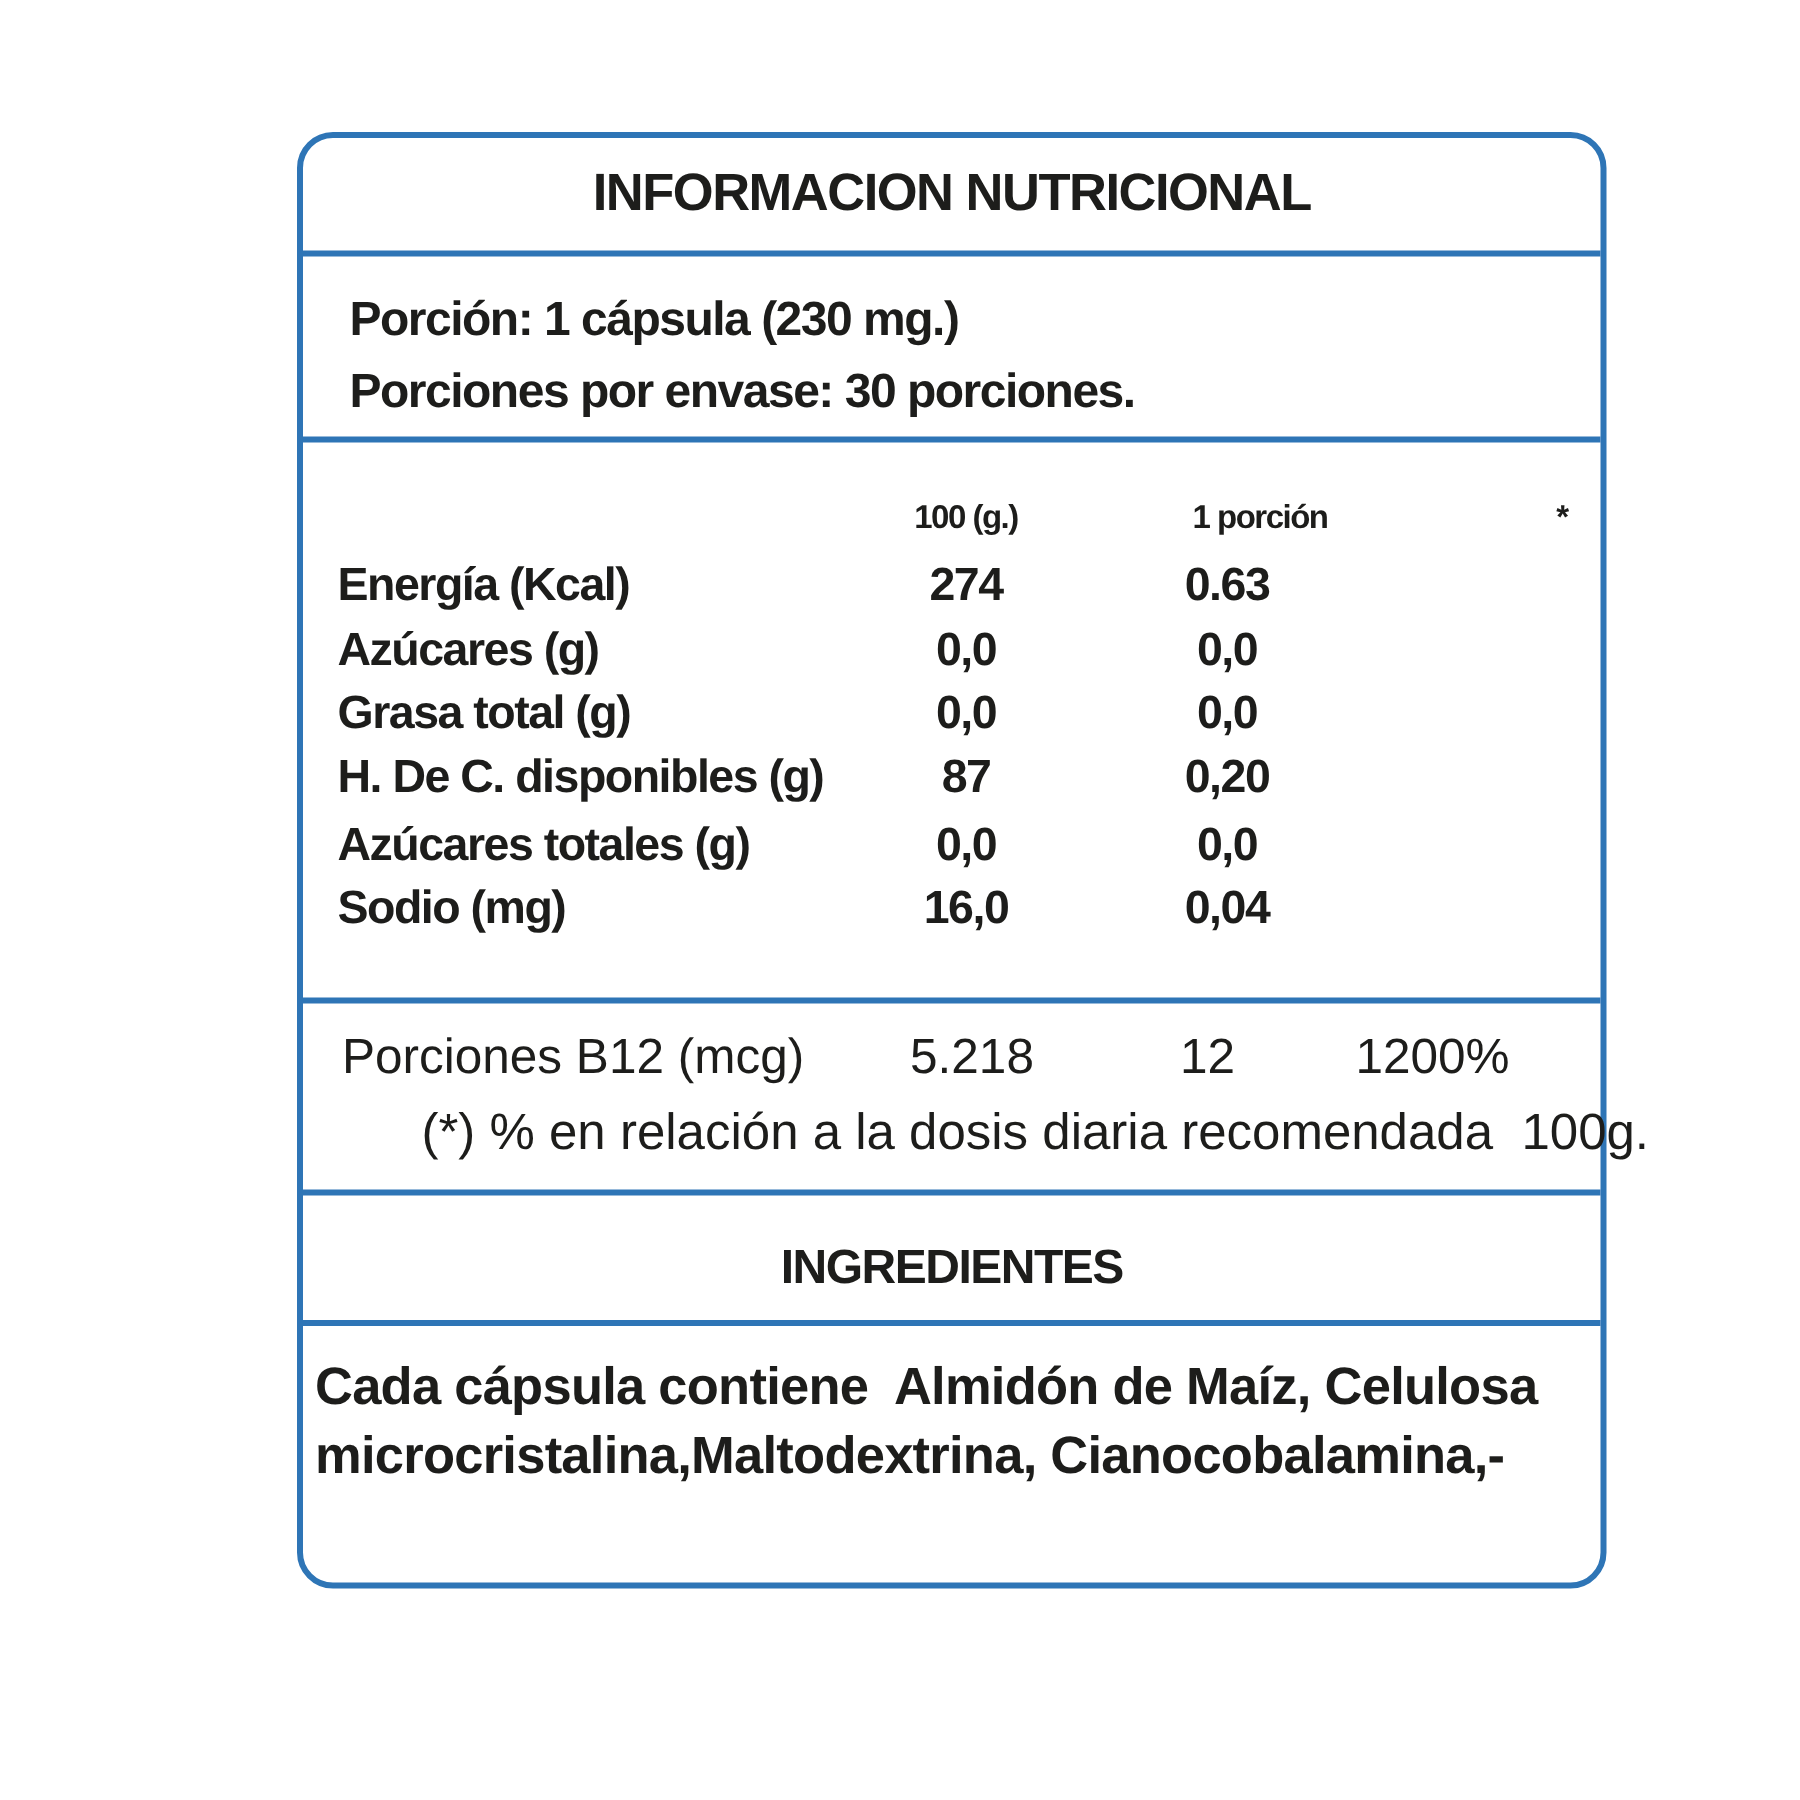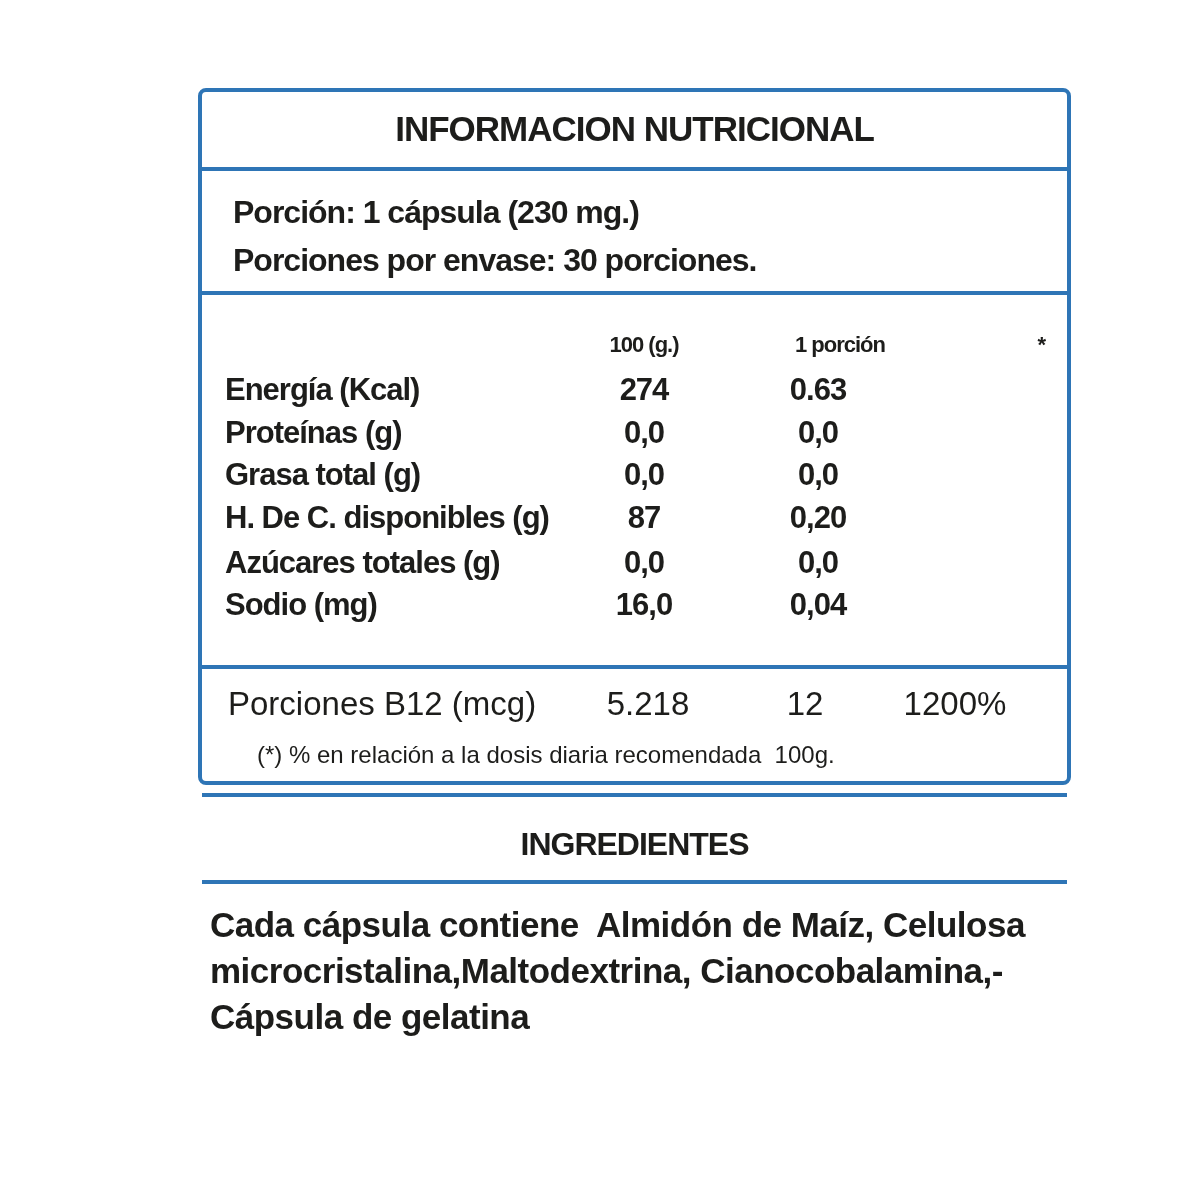--- a/index.html
+++ b/index.html
@@ -9,45 +9,45 @@
     height: 1200px;
     background: #ffffff;
     font-family: "Liberation Sans", sans-serif;
     color: #1d1d1b;
   }
   #label-box {
     position: absolute;
     left: 198px;
     top: 88px;
     width: 873px;
-    height: 697px;
+    height: 971px;
     box-sizing: border-box;
     border: 4px solid #2E75B6;
-    border-radius: 8px;
+    border-radius: 24px;
     background: #ffffff;
   }
   .hline {
     position: absolute;
     left: 0;
     right: 0;
     height: 4px;
     background: #2E75B6;
   }
   .abs { position: absolute; height: 40px; line-height: 40px; }
   .cb { font-weight: 700; letter-spacing: -1px; }           
   .reg { font-weight: 400; letter-spacing: 0; }             
   .center { left: 0; right: 0; text-align: center; }
   .col { text-align: center; width: 180px; }
   .keep-space { white-space: pre; }
   .title { font-size: 35px; }
   .serving { font-size: 32px; line-height: 48px; height: 96px; }
   .hdr { font-size: 22px; }
   .rowtxt { font-size: 31px; }
   .vit { font-size: 33px; }
-  .foot { font-size: 24px; }
+  .foot { font-size: 34px; margin-left: 24px; }
   .ingr-h { font-size: 32px; }
   .ingr-line { font-size: 35px; font-weight: 700; letter-spacing: -0.5px; line-height: 46px; white-space: pre; }
 </style>
 </head>
 <body>
 
 <div id="label-box">
 
   <div class="hline" style="top:75px;"></div>
   <div class="hline" style="top:199px;"></div>
@@ -67,21 +67,21 @@
     <span class="abs cb hdr col" style="left:548px;">1 porción</span>
     <span class="abs cb hdr" style="right:22px;">*</span>
   </div>
 
   <div class="abs" style="top:278px; left:0; right:0;">
     <span class="abs cb rowtxt" style="left:23px;">Energía (Kcal)</span>
     <span class="abs cb rowtxt col" style="left:352px;">274</span>
     <span class="abs cb rowtxt col" style="left:526px;">0.63</span>
   </div>
   <div class="abs" style="top:321px; left:0; right:0;">
-    <span class="abs cb rowtxt" style="left:23px;">Proteínas (g)</span>
+    <span class="abs cb rowtxt" style="left:23px;">Azúcares (g)</span>
     <span class="abs cb rowtxt col" style="left:352px;">0,0</span>
     <span class="abs cb rowtxt col" style="left:526px;">0,0</span>
   </div>
   <div class="abs" style="top:363px; left:0; right:0;">
     <span class="abs cb rowtxt" style="left:23px;">Grasa total (g)</span>
     <span class="abs cb rowtxt col" style="left:352px;">0,0</span>
     <span class="abs cb rowtxt col" style="left:526px;">0,0</span>
   </div>
   <div class="abs" style="top:406px; left:0; right:0;">
     <span class="abs cb rowtxt" style="left:23px;">H. De C. disponibles (g)</span>
@@ -106,16 +106,15 @@
     <span class="abs reg vit col" style="left:663px;">1200%</span>
   </div>
 
   <div class="abs reg foot keep-space" style="top:643px; left:55px;">(*) % en relación a la dosis diaria recomendada  100g.</div>
 
   <div class="abs center cb ingr-h" style="top:732px;">INGREDIENTES</div>
 
   <div style="position:absolute; top:810px; left:8px; right:4px;">
     <div class="ingr-line">Cada cápsula contiene  Almidón de Maíz, Celulosa</div>
     <div class="ingr-line">microcristalina,Maltodextrina, Cianocobalamina,-</div>
-    <div class="ingr-line">Cápsula de gelatina</div>
   </div>
 
 </div>
 
 </body></html>

